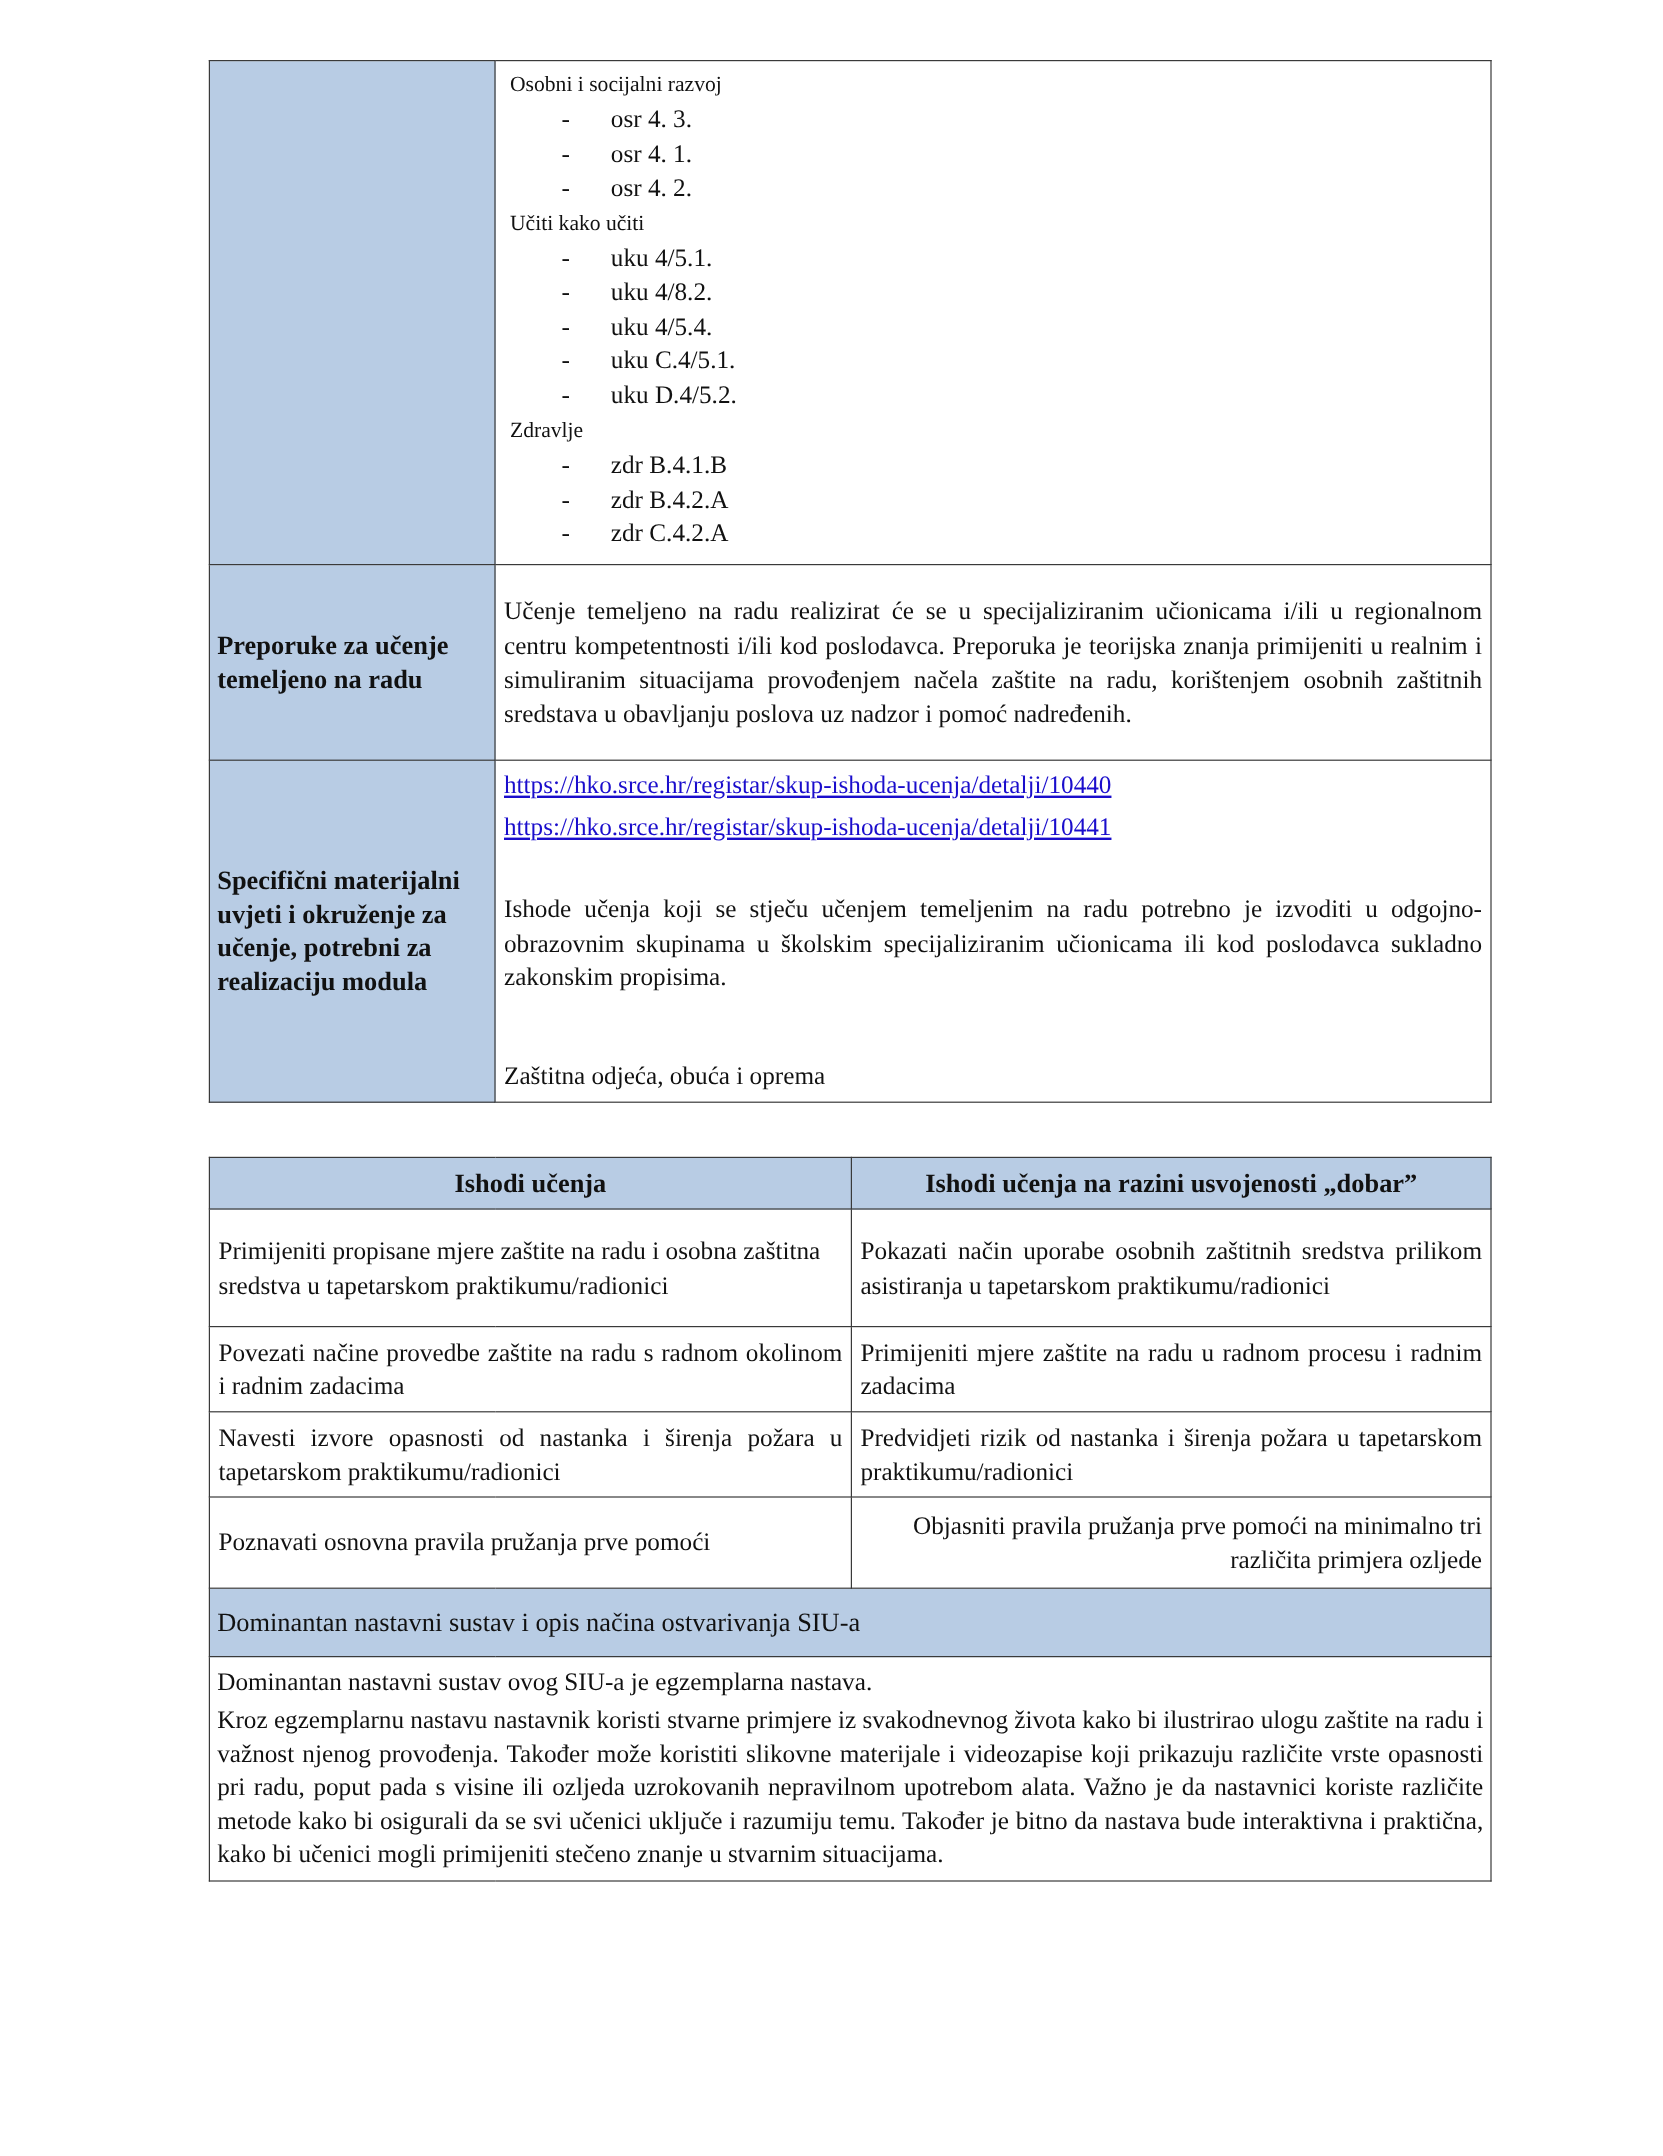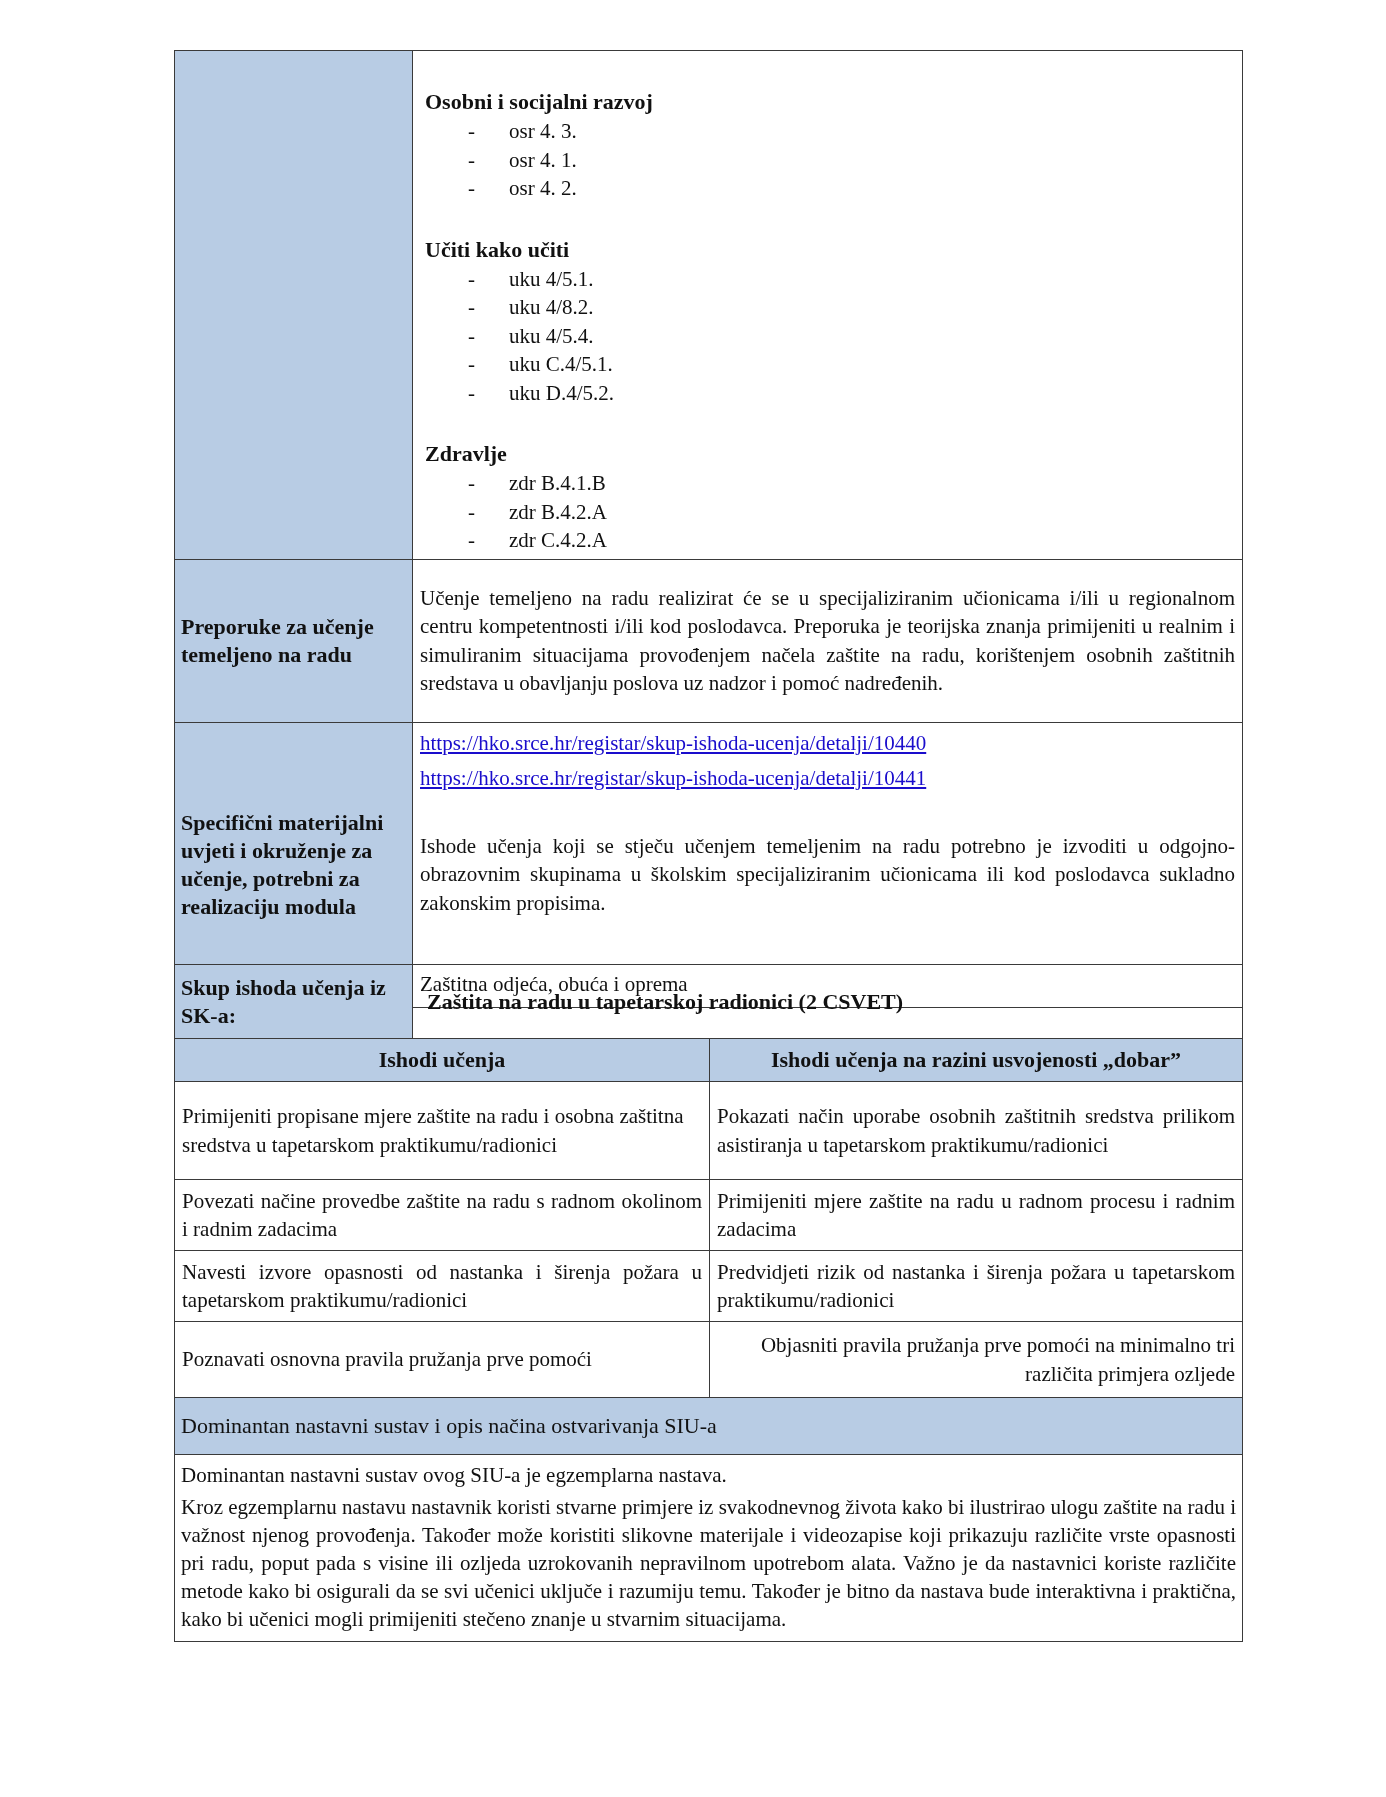--- a/index.html
+++ b/index.html
@@ -4,21 +4,21 @@
 <style>
   html, body { margin: 0; padding: 0; background: #ffffff; }
   body { width: 1386px; height: 1797px; position: relative; font-family: "Liberation Serif", "DejaVu Serif", serif; color: #111; }
   table { border-collapse: collapse; position: absolute; left: 174px; width: 1069px; table-layout: fixed; }
   td, th { border: 1.5px solid #3a3a3a; vertical-align: middle; padding: 0; }
   .lbl { background: #b8cce4; font-weight: bold; font-size: 22px; line-height: 28px; padding: 0 6px; }
   .txt { font-size: 21px; line-height: 28.5px; padding: 3px 7px; text-align: justify; }
   #t1 { top: 50px; }
   #t1 col.c1 { width: 238px; }
   .ctlist { padding: 4px 0 4px 12px; }
-  .cthead { font-weight: bold; font-size: 22px; line-height: 30px; margin-top: 32px; }
+  .cthead { font-weight: normal; font-size: 18px; line-height: 30px; }
   .ctitem { font-size: 21px; line-height: 28.5px; display: flex; }
   .ctitem .dash { width: 41px; padding-left: 43px; }
   .ctitem .code { }
   a.link { color: #1a0dcc; text-decoration: underline; }
   .linkline { line-height: 35px; font-size: 21px; }
   .spacer { height: 28px; }
   #t2 { top: 964px; }
   .hdr { background: #b8cce4; font-weight: bold; font-size: 22px; text-align: center; height: 42px; margin-top: 28px; }
   .sect { background: #b8cce4; font-weight: normal; font-size: 22px; padding: 0 6px; height: 56px; text-align: left; }
   .title-cell { font-weight: bold; font-size: 22px; padding: 0 14px; }
@@ -109,24 +109,20 @@
 </tbody>
   </table>
 
 <table id="t2">
   <colgroup>
       <col style="width:238px">
       <col style="width:297px">
       <col>
     </colgroup>
   <tbody>
-      <tr style="height:74px">
-    <td class="lbl">Skup ishoda učenja iz SK-a:</td>
-    <td class="title-cell" colspan="2">Zaštita na radu u tapetarskoj radionici (2 CSVET)</td>
-  </tr>
   <tr>
     <th class="hdr" colspan="2">Ishodi učenja</th>
     <th class="hdr">Ishodi učenja na razini usvojenosti „dobar”</th>
   </tr>
   <tr style="height:98px">
     <td class="txt" colspan="2" style="text-align:left">Primijeniti propisane mjere zaštite na radu i osobna zaštitna sredstva u tapetarskom praktikumu/radionici</td>
     <td class="txt">Pokazati način uporabe osobnih zaštitnih sredstva prilikom asistiranja u tapetarskom praktikumu/radionici</td>
   </tr>
   <tr style="height:71px">
     <td class="txt" colspan="2">Povezati načine provedbe zaštite na radu s radnom okolinom i radnim zadacima</td>

